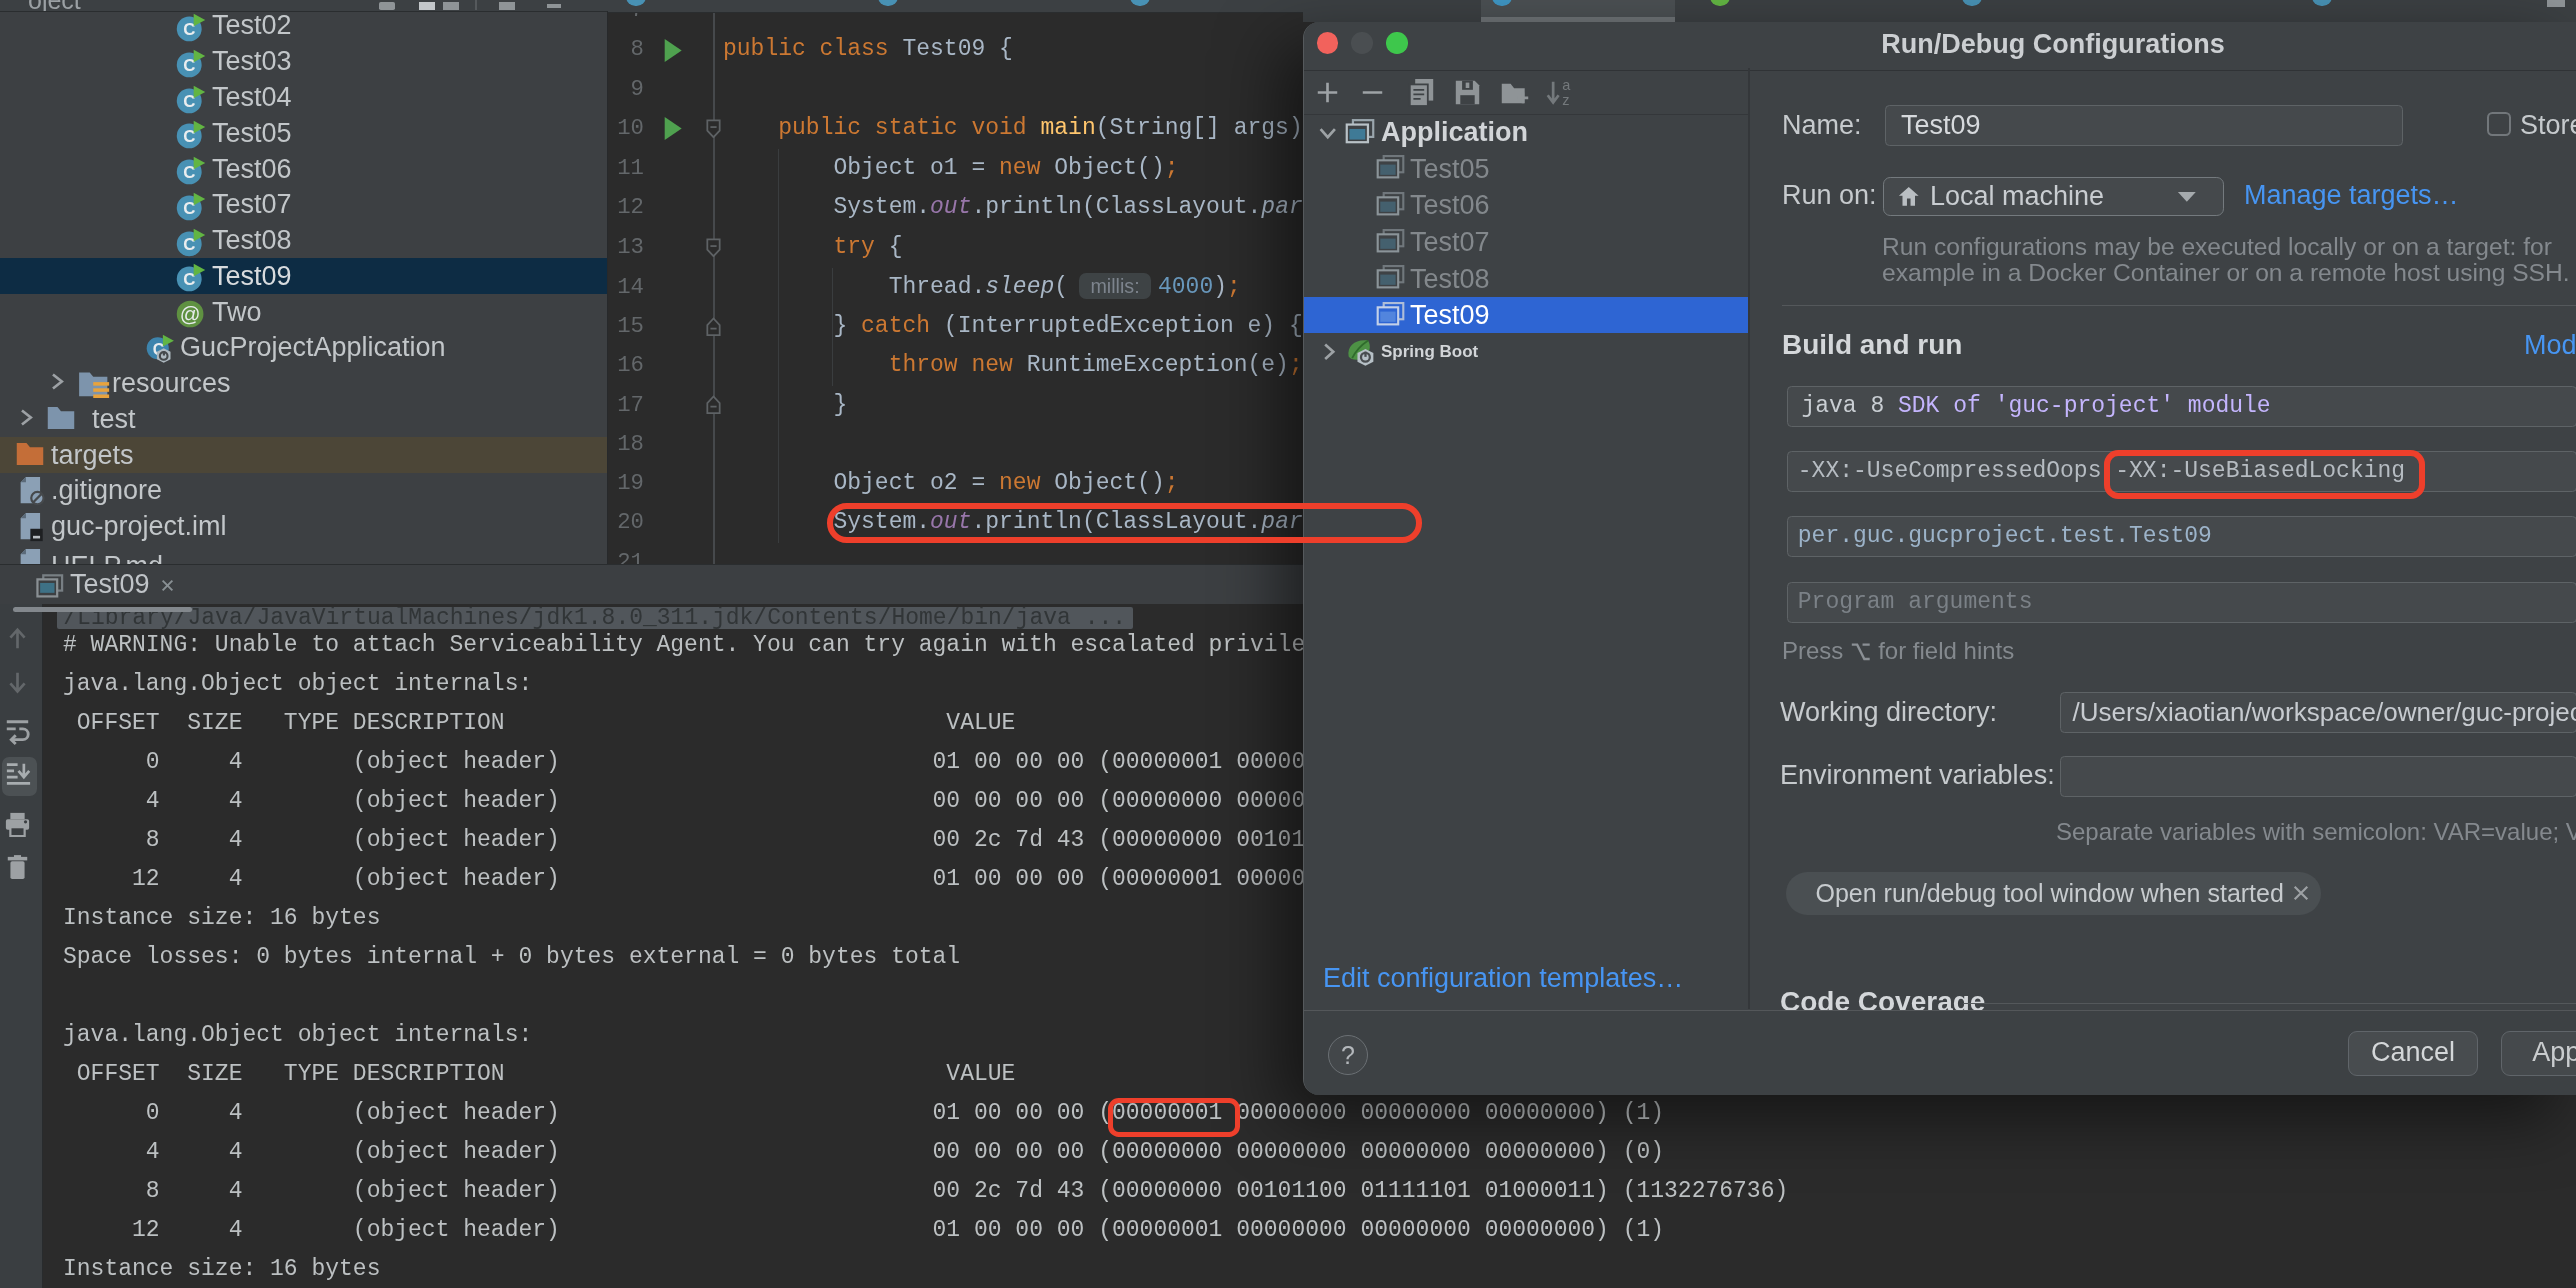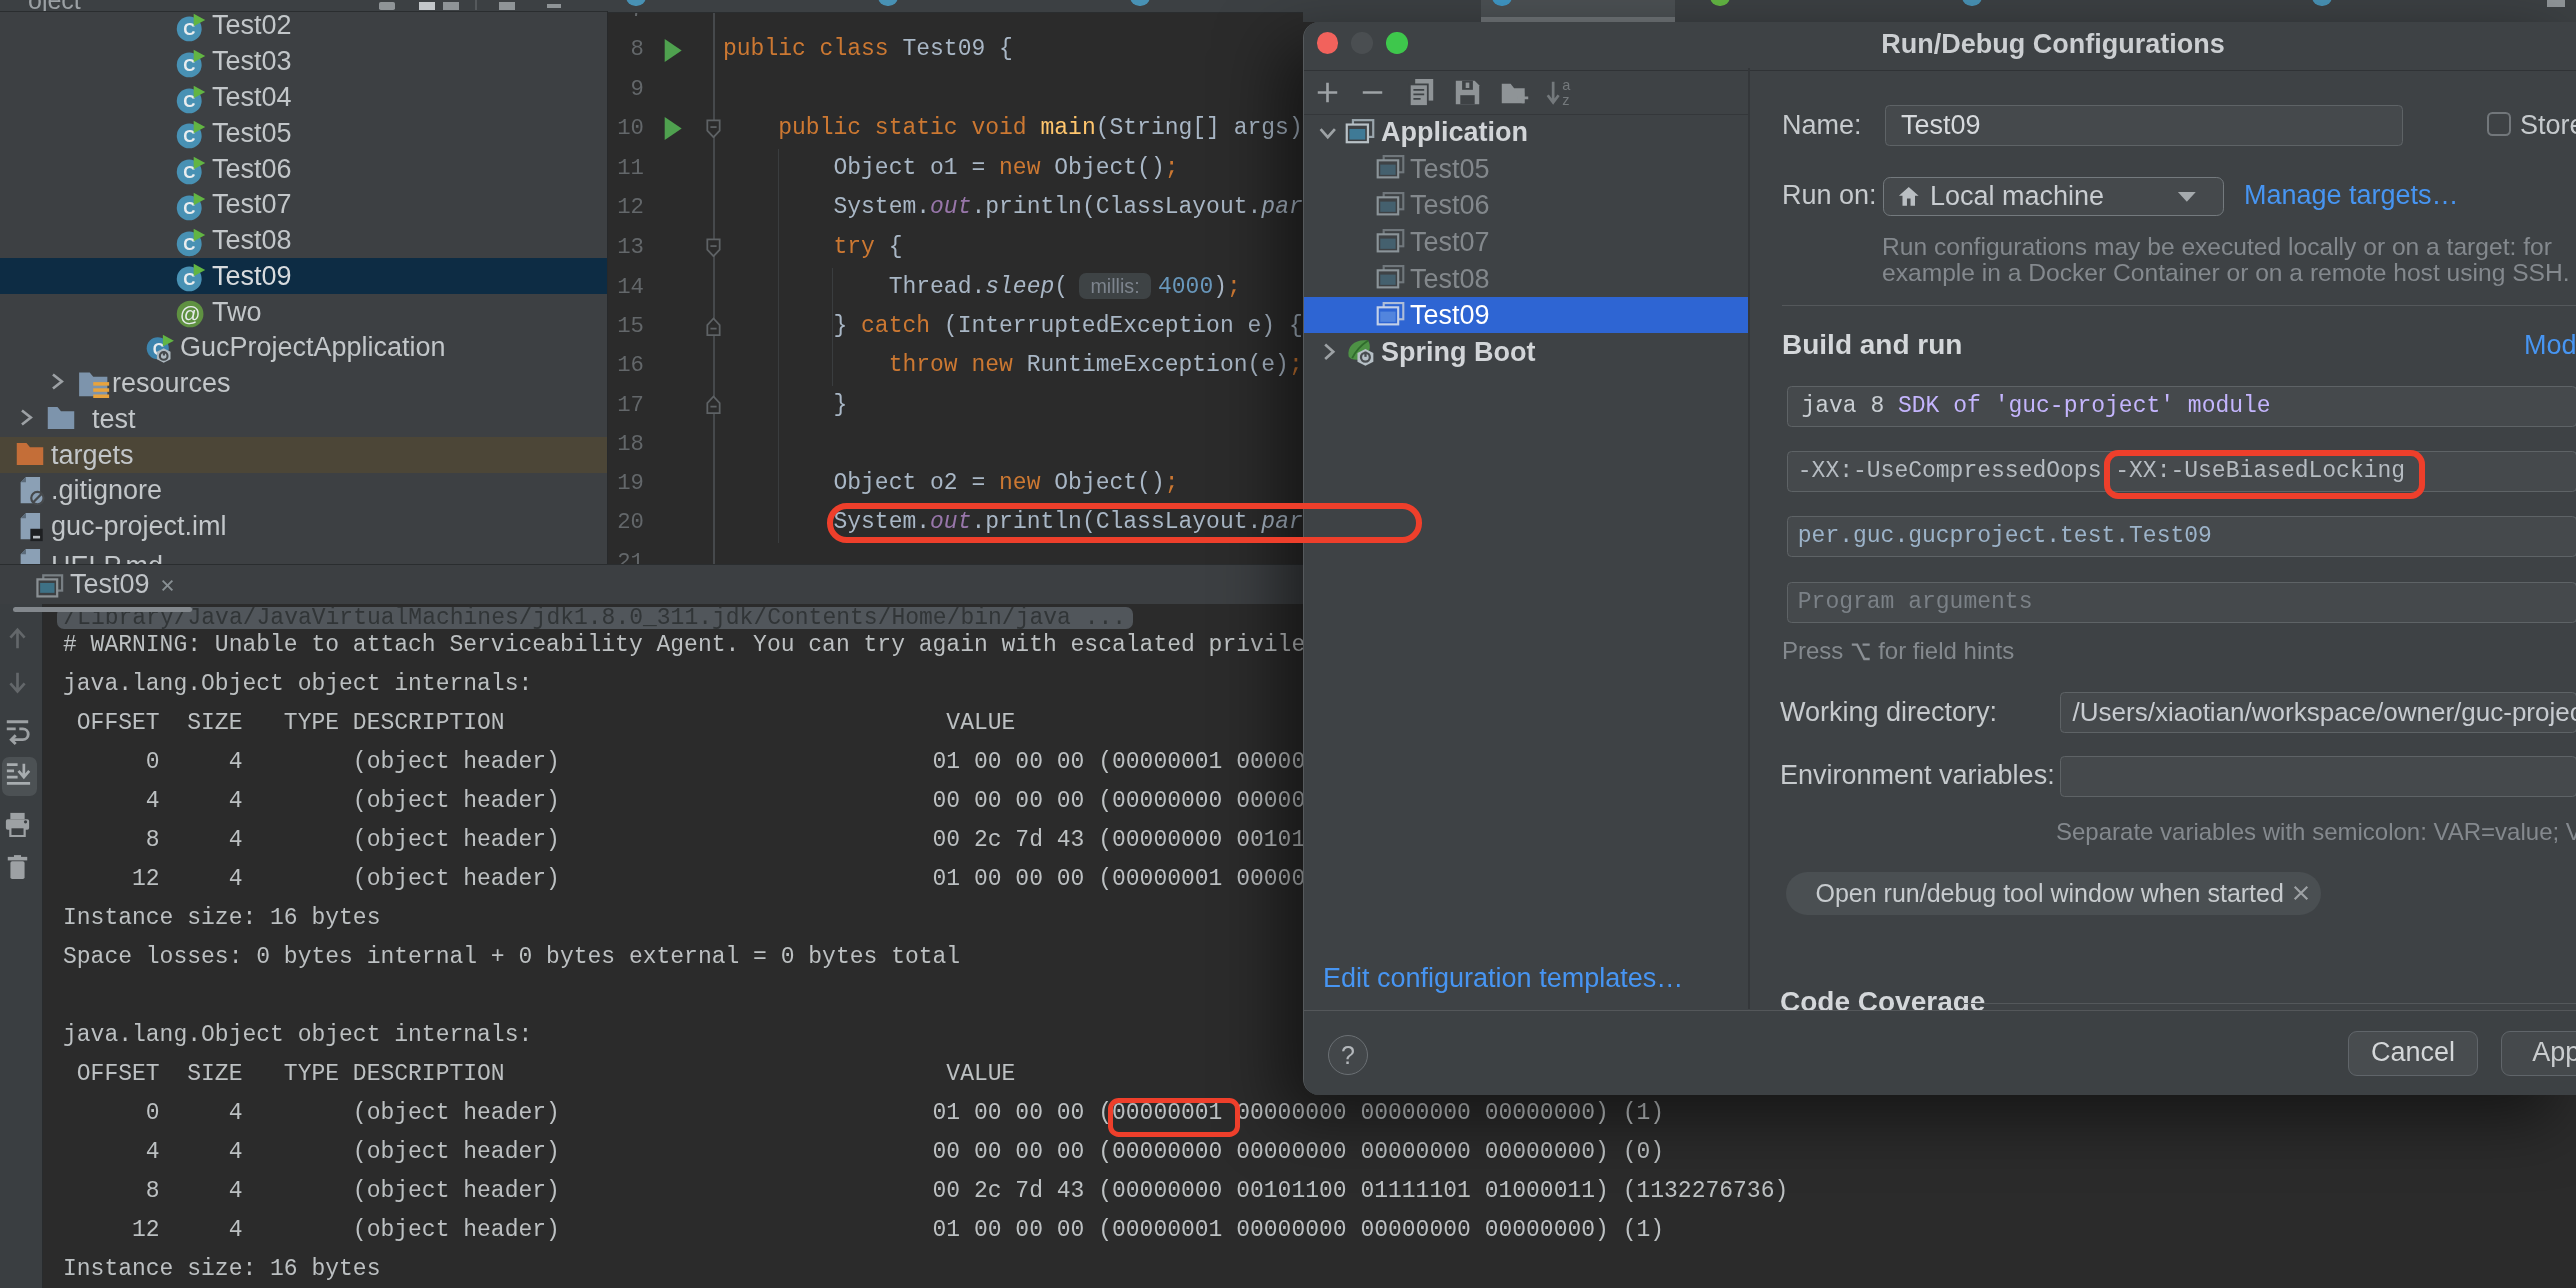--- a/index.html
+++ b/index.html
@@ -270,21 +270,21 @@
         <rect x="2" y="8" width="26" height="12" rx="2" fill="#9da1a4"></rect>
         <circle cx="24" cy="11" r="1.8" fill="#3a3e41"></circle>
         <rect x="7" y="17" width="16" height="10" fill="#3a3e41" stroke="#9da1a4" stroke-width="2.5"></rect>
       </svg>
     <svg class="abs" style="left:6.3px;top:290px;" width="23" height="27" viewBox="0 0 26 30">
         <rect x="5" y="8" width="16" height="20" rx="2" fill="#9da1a4"></rect>
         <rect x="2" y="3" width="22" height="4" fill="#9da1a4"></rect>
         <rect x="9" y="1" width="8" height="3" fill="#9da1a4"></rect>
       </svg>
 
-    <div class="abs" style="left:57px;top:43px;width:1076px;height:22.3px;background:#51565b;border-radius:7px;overflow:hidden;">
+    <div class="abs" style="left:57px;top:43px;width:1076px;height:22.3px;background:#51565b;border-radius:2px;overflow:hidden;">
       <div style="font-family:'Liberation Mono',monospace;font-size:23px;line-height:22.3px;color:#313537;white-space:pre;padding-left:6.3px;">/Library/Java/JavaVirtualMachines/jdk1.8.0_311.jdk/Contents/Home/bin/java ...</div>
     </div>
 
     <pre class="abs mono" style="left:63px;top:62px;font-size:23px;line-height:39px;color:#bcc0c2;"># WARNING: Unable to attach Serviceability Agent. You can try again with escalated privileges.
 java.lang.Object object internals:
  OFFSET  SIZE   TYPE DESCRIPTION                                VALUE
       0     4        (object header)                           01 00 00 00 (00000001 00000000 00000000 00000000) (1)
       4     4        (object header)                           00 00 00 00 (00000000 00000000 00000000 00000000) (0)
       8     4        (object header)                           00 2c 7d 43 (00000000 00101100 01111101 01000011) (1132276736)
      12     4        (object header)                           01 00 00 00 (00000001 00000000 00000000 00000000) (1)
@@ -380,21 +380,21 @@
     <svg class="abs" style="left:14.3px;top:319px;" width="21.5" height="21.5" viewBox="0 0 24 24">
         <path d="M8 4 L17 12 L8 20" fill="none" stroke="#9da2a5" stroke-width="3"></path>
       </svg>
     <svg class="abs" style="left:41px;top:315px;" width="32" height="30" viewBox="0 0 36 34">
         <path d="M4 22 C2 10 12 2 26 4 C30 10 28 20 20 24 C14 27 7 26 4 22 Z" fill="#4d9145"></path>
         <path d="M26 4 C20 8 12 16 8 24" stroke="#2f6b2c" stroke-width="2" fill="none"></path>
         <path d="M14 18 l9 -4.5 9 4.5 0 10 -9 4.5 -9 -4.5 Z" fill="#b6c0c6"></path>
         <circle cx="23" cy="23" r="5" fill="none" stroke="#494d50" stroke-width="2.6"></circle>
         <rect x="21.8" y="16.5" width="2.6" height="6" fill="#494d50"></rect>
       </svg>
-    <div class="abs" style="left:77px;top:312px;height:36px;line-height:36px;font-size:27px;font-weight:bold;color:#d2d5d8;">Spring Boot</div>
+    <div class="abs" style="left:77px;top:312px;height:36px;line-height:36px;font-size:17px;font-weight:bold;color:#d2d5d8;">Spring Boot</div>
     <div class="abs blue" style="left:19px;top:941px;font-size:27px;">Edit configuration templates…</div>
 
     <div class="abs" style="left:444px;top:46px;width:1.8px;height:941px;background:#34373a;"></div>
 
     <div class="label" style="left:478px;top:88px;">Name:</div>
     <div class="fieldbox" style="left:581px;top:83px;width:518px;height:41px;">
       <div style="line-height:38px;font-size:27px;color:#d7dadd;padding-left:15px;">Test09</div>
     </div>
     <div class="abs" style="left:1183px;top:90px;width:24px;height:24px;border:2.2px solid #72777b;border-radius:5.4px;"></div>
     <div class="label" style="left:1216px;top:88px;">Store as project file</div>

